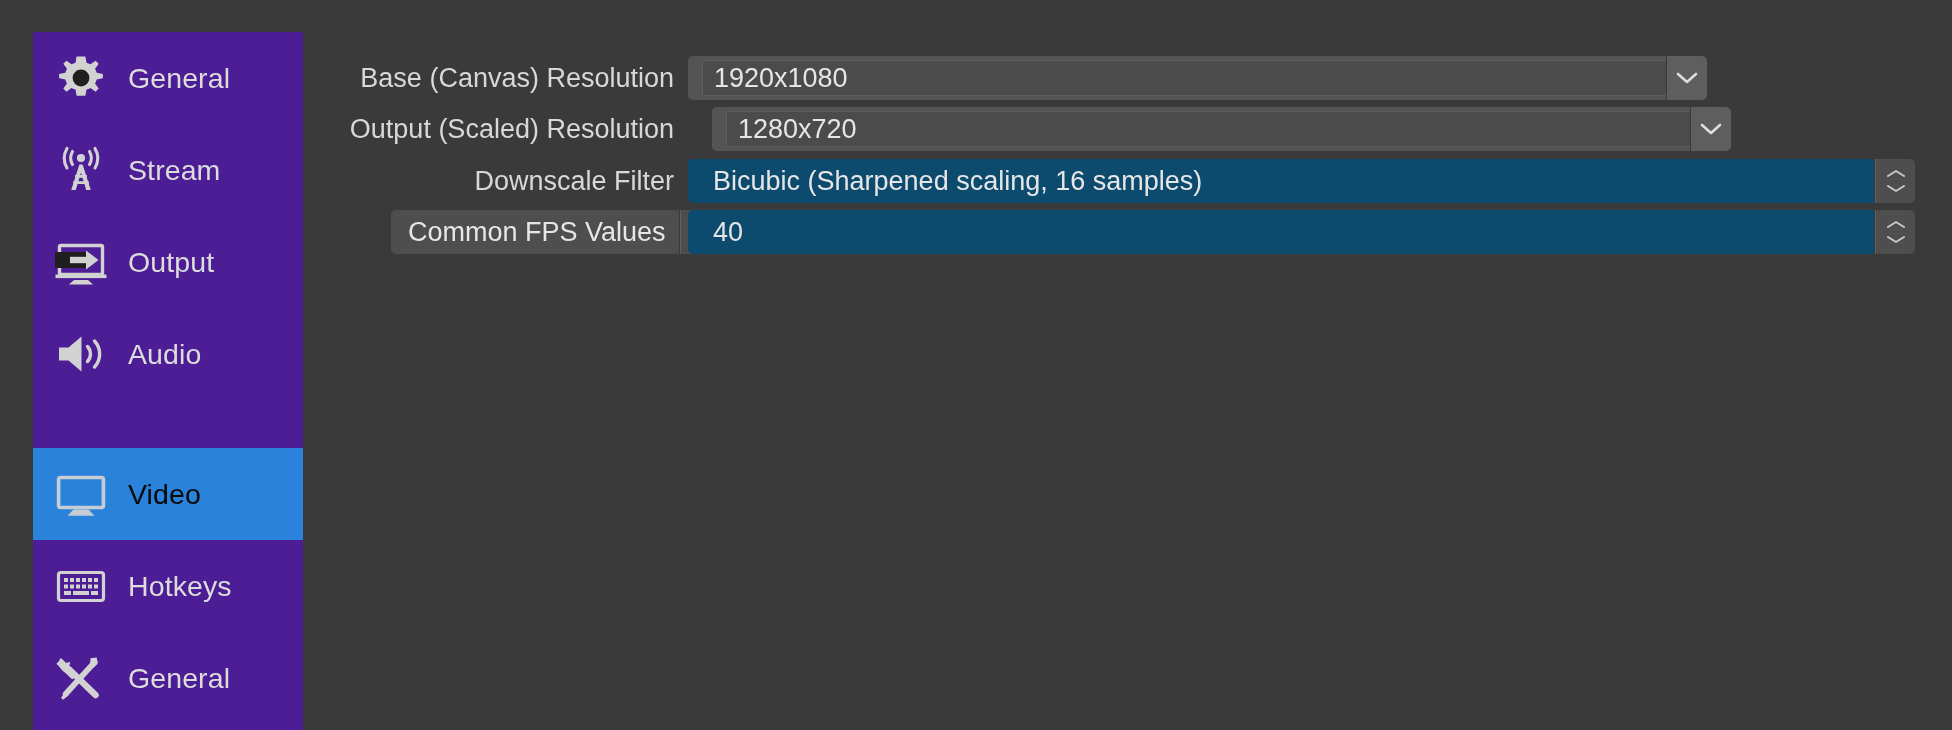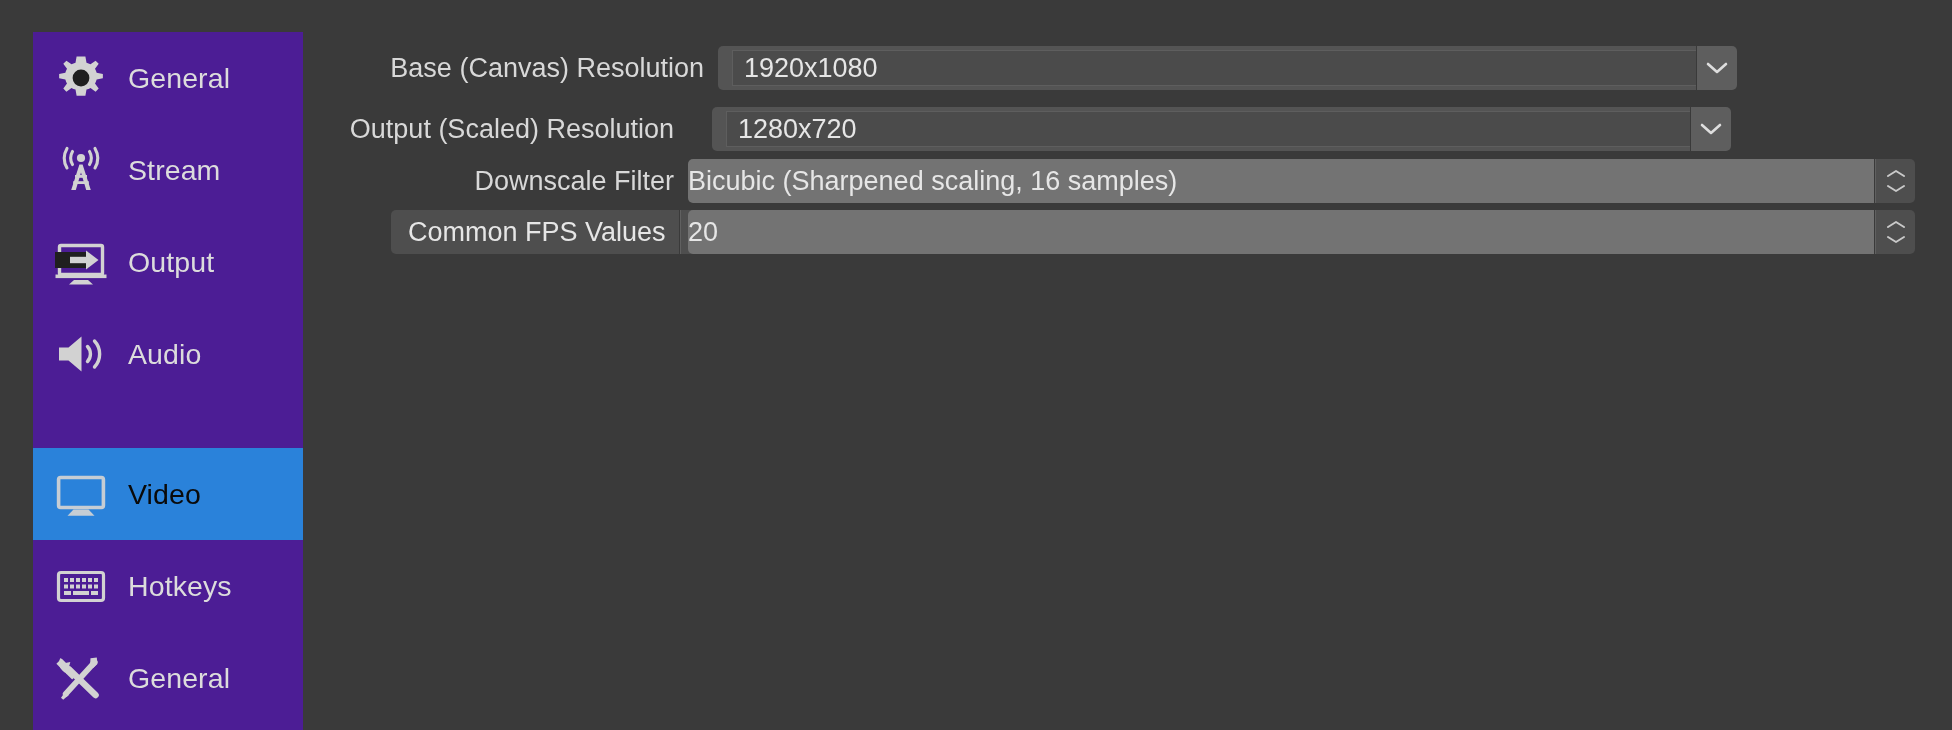--- a/index.html
+++ b/index.html
@@ -77,21 +77,21 @@
   }
 
   .row {
     position: absolute;
     left: 0;
     right: 0;
     height: 48px;
     display: flex;
     align-items: center;
   }
-  .row.r1 { top: 12px; margin-left: 30px; }
+  .row.r1 { top: 22px; }
   .row.r2 { top: 73px; gap: 24px; }
   .row.r3 { top: 125px; }
   .row.r4 { top: 176px; }
 
   .row-label {
     width: 385px;
     min-width: 385px;
     text-align: right;
     color: #d8d8d8;
     font-size: 27px;
@@ -147,23 +147,24 @@
     justify-content: center;
     margin-left: 1px;
   }
 
   
   .field-flat {
     display: flex;
     align-items: center;
     width: 1186px;
     height: 44px;
-    background: #737373;
+    background: #0c4a6e;
     border-radius: 5px 0 0 5px;
     box-sizing: border-box;
+    padding-left: 25px;
     color: #e6e6e6;
     font-size: 27px;
     white-space: nowrap;
   }
 
   .spin-btn {
     width: 40px;
     height: 44px;
     background: #4e4e4e;
     border-left: 1px solid #606060;
@@ -384,21 +385,21 @@
             <svg width="20" height="9" viewBox="0 0 20 9">
               <path d="M2 7 L10 2 L18 7" fill="none" stroke="#c9c9c9" stroke-width="2" stroke-linecap="round" stroke-linejoin="round"></path>
             </svg>
             <svg width="20" height="9" viewBox="0 0 20 9">
               <path d="M2 2 L10 7 L18 2" fill="none" stroke="#c9c9c9" stroke-width="2" stroke-linecap="round" stroke-linejoin="round"></path>
             </svg>
           </div>
         </div>
       </div>
       <div class="control-area">
-        <div class="field-flat">20</div>
+        <div class="field-flat">40</div>
         <div class="spin-btn">
           <svg width="20" height="9" viewBox="0 0 20 9">
             <path d="M2 7 L10 2 L18 7" fill="none" stroke="#c9c9c9" stroke-width="2" stroke-linecap="round" stroke-linejoin="round"></path>
           </svg>
           <svg width="20" height="9" viewBox="0 0 20 9">
             <path d="M2 2 L10 7 L18 2" fill="none" stroke="#c9c9c9" stroke-width="2" stroke-linecap="round" stroke-linejoin="round"></path>
           </svg>
         </div>
       </div>
     </div>

